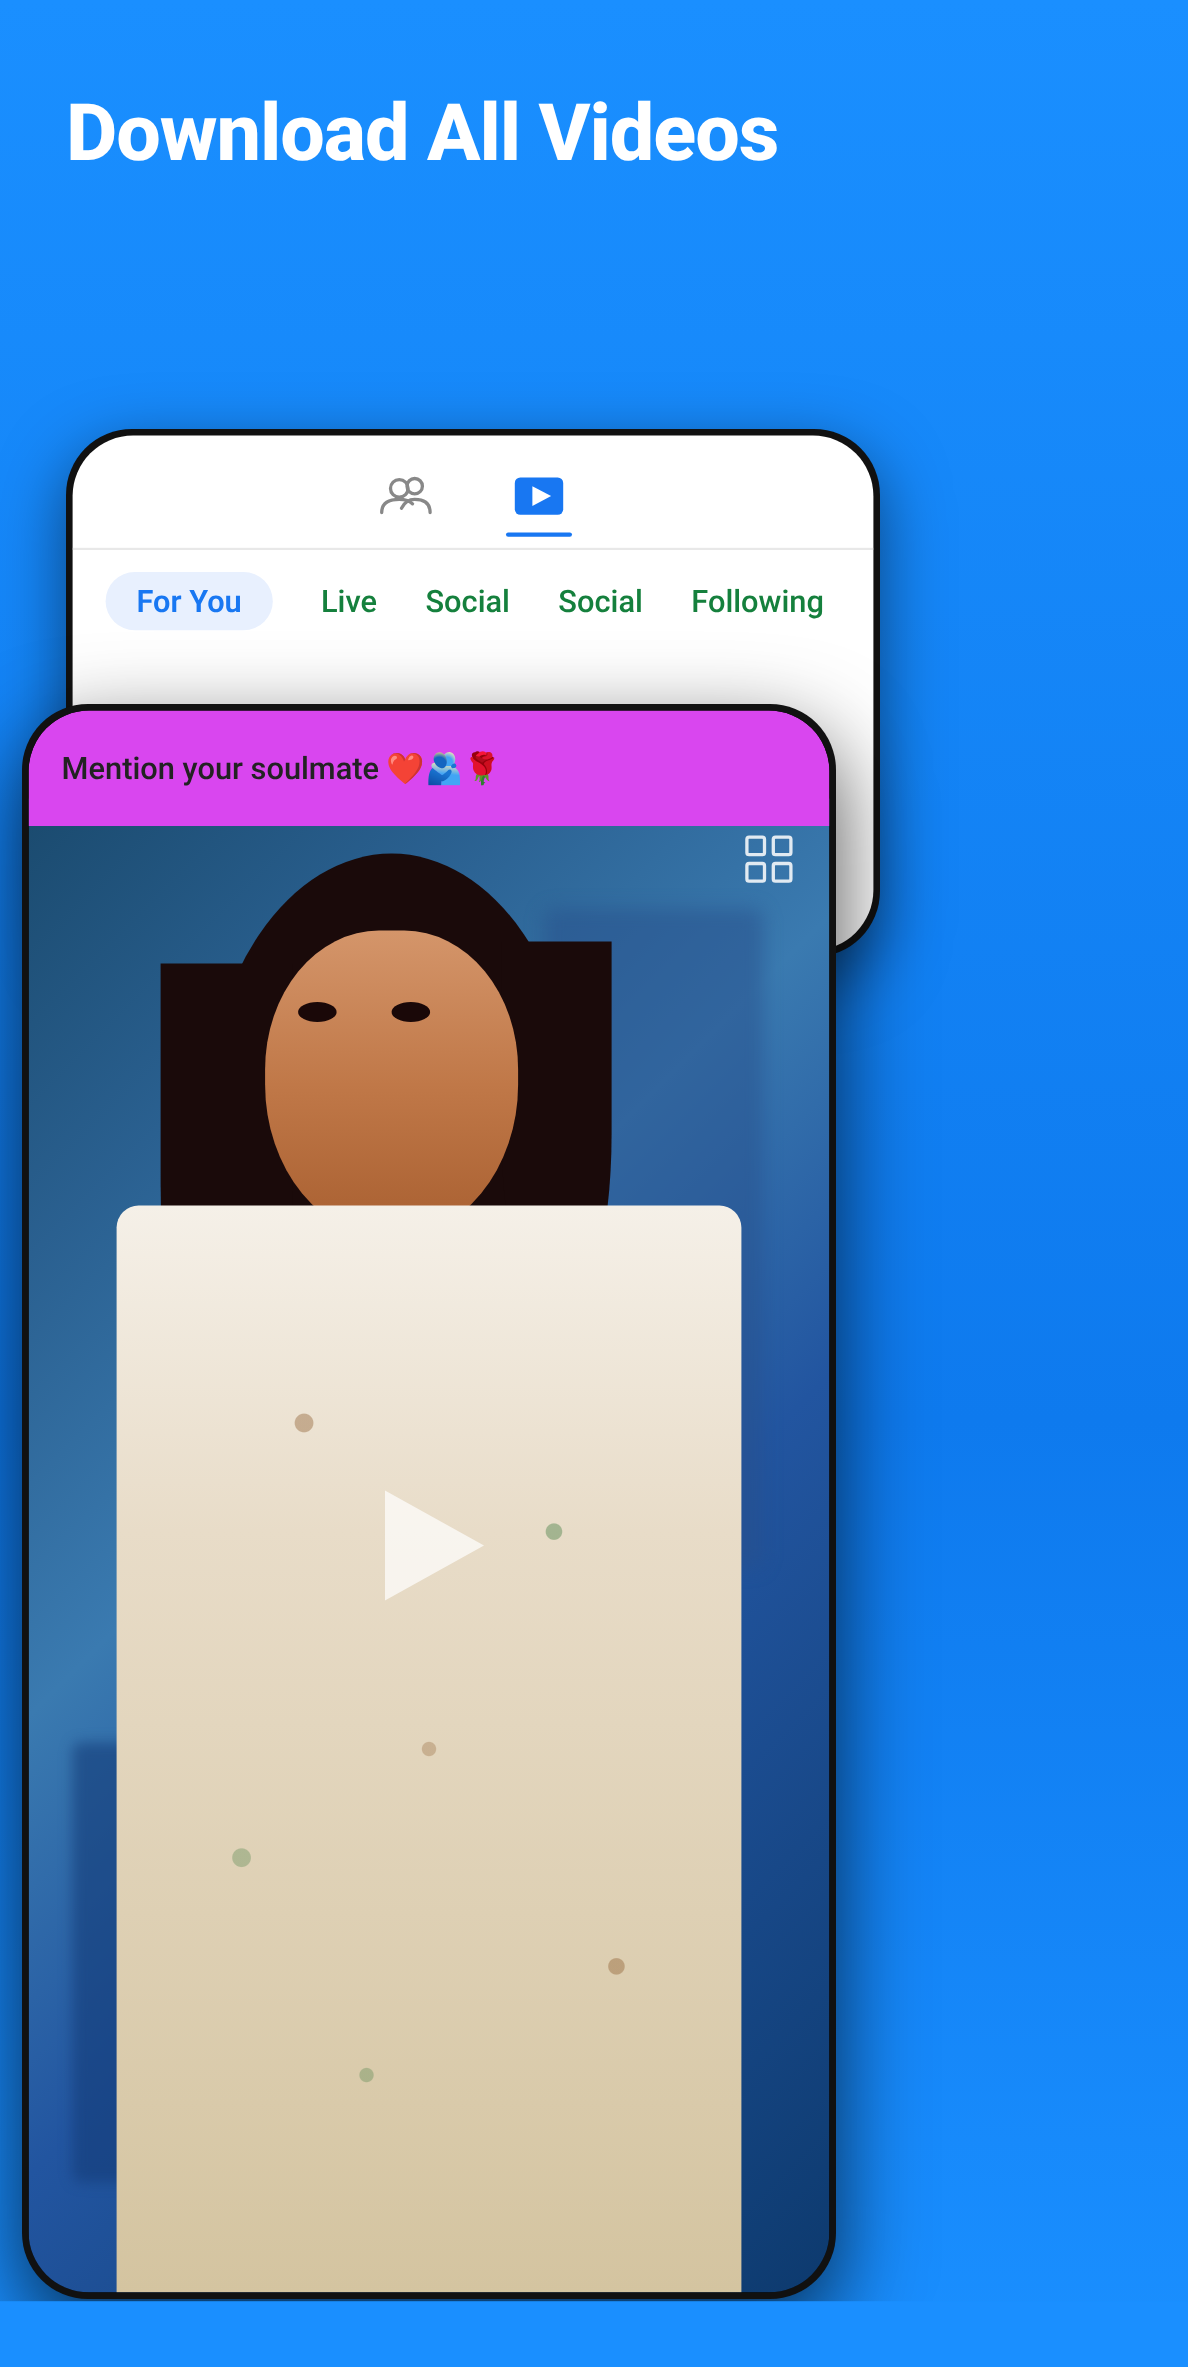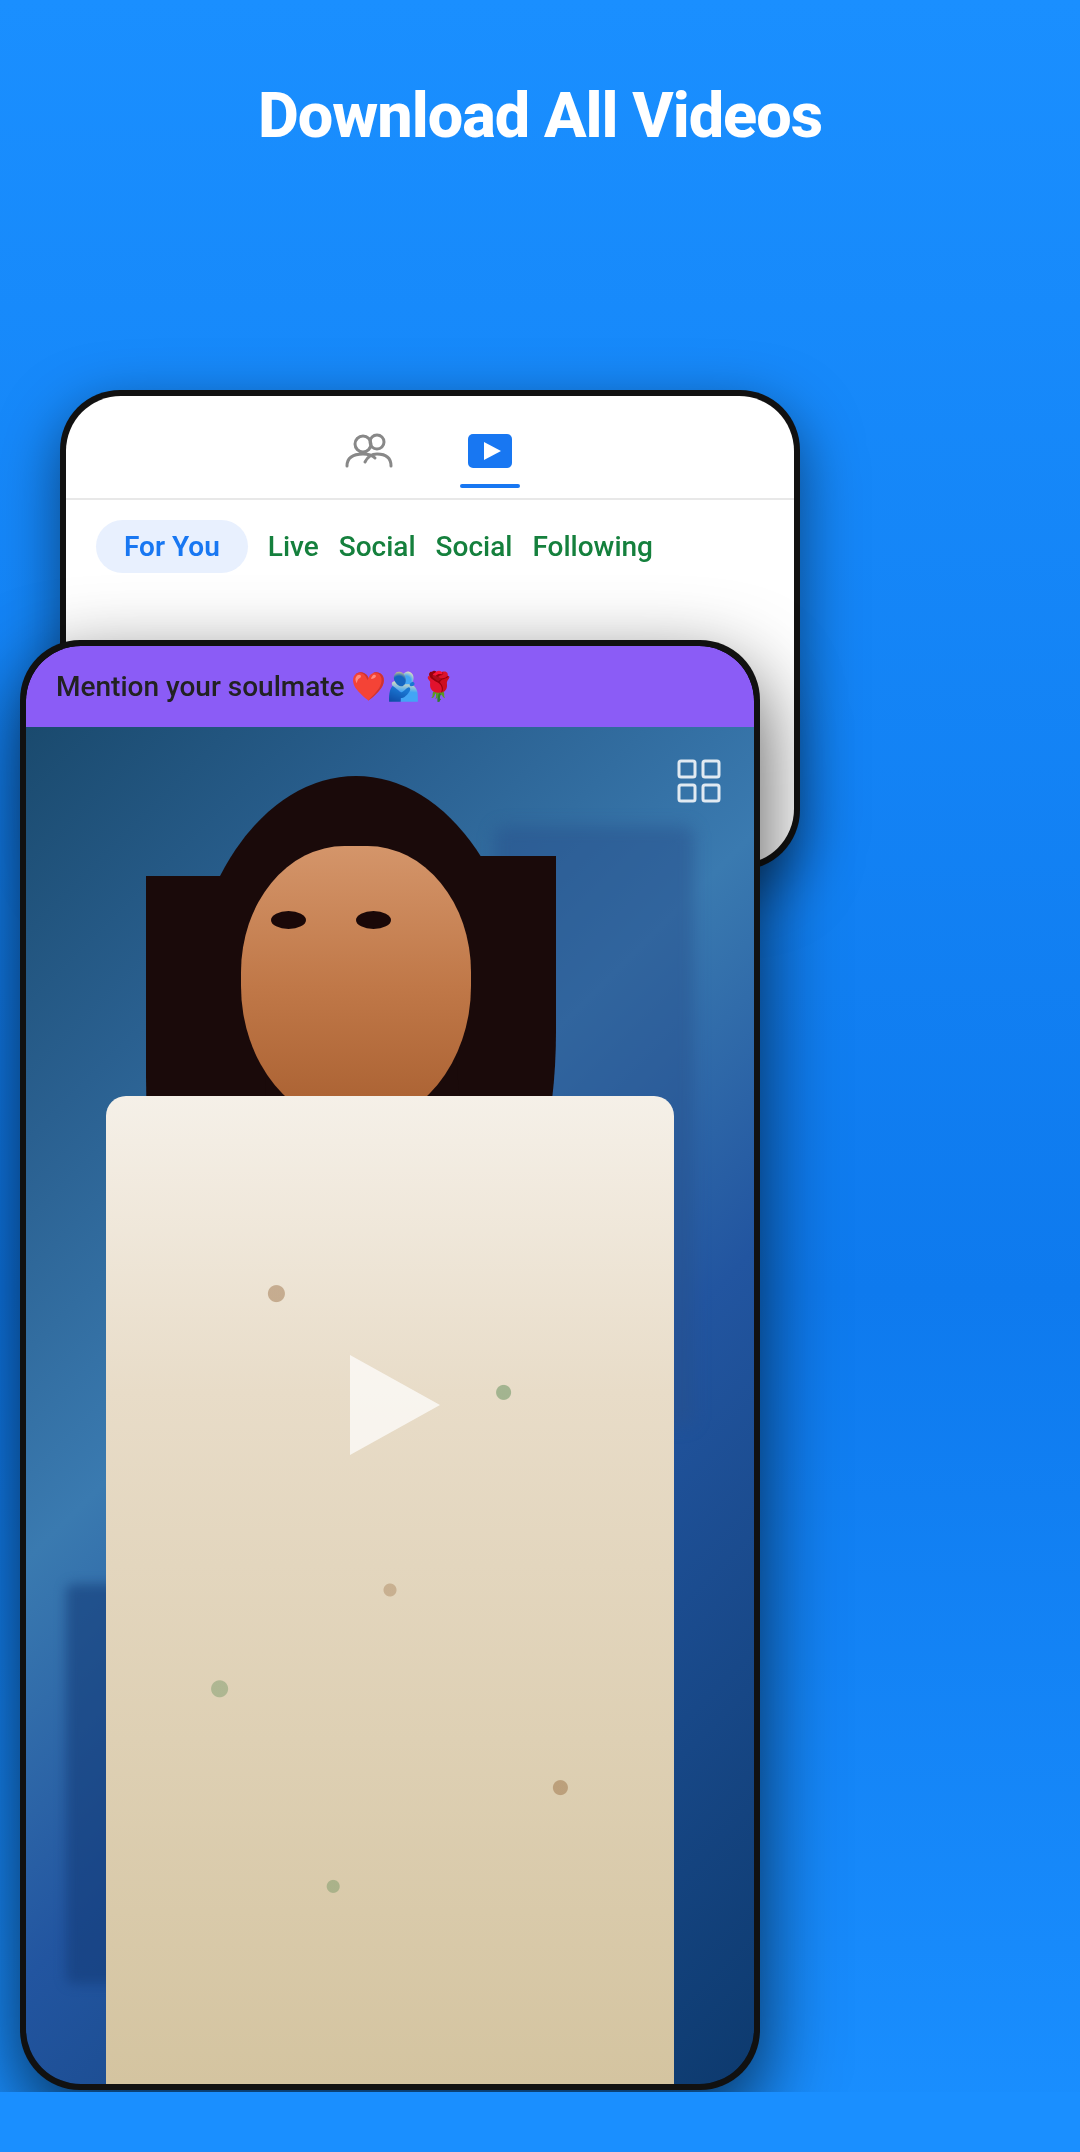--- a/index.html
+++ b/index.html
@@ -17,23 +17,22 @@
       position: absolute;
       inset: 0;
       background: linear-gradient(180deg, #1a8fff 0%, #0e7aee 60%, #1a8fff 100%);
     }
 
     .hero-title {
       position: absolute;
       top: 80px;
       left: 0;
       right: 0;
-      text-align: center;
       color: #ffffff;
-      font-size: 63px;
+      font-size: 72px;
       font-weight: 800;
       line-height: 1.15;
       padding: 0 60px;
       letter-spacing: -1px;
     }
 
     
     .phone-back {
       position: absolute;
       top: 390px;
@@ -92,21 +91,21 @@
 
     .tab-inactive-bar {
       height: 4px;
       width: 60px;
       background: transparent;
     }
 
     .phone-back-nav {
       display: flex;
       align-items: center;
-      gap: 20px;
+      gap: 44px;
       padding: 20px 30px;
     }
 
     .nav-pill {
       background: #e8f0fe;
       color: #1877f2;
       border-radius: 30px;
       padding: 10px 28px;
       font-size: 28px;
       font-weight: 600;
@@ -142,22 +141,22 @@
       background: #000;
       border-radius: 55px;
       overflow: hidden;
     }
 
     .video-caption-bar {
       position: absolute;
       top: 0;
       left: 0;
       right: 0;
-      background: #8b5cf6;
-      padding: 24px 30px;
+      background: #d946ef;
+      padding: 36px 30px;
       font-size: 28px;
       font-weight: 500;
       color: #222;
       z-index: 5;
       border-radius: 55px 55px 0 0;
     }
 
     .expand-icon {
       position: absolute;
       top: 30px;

